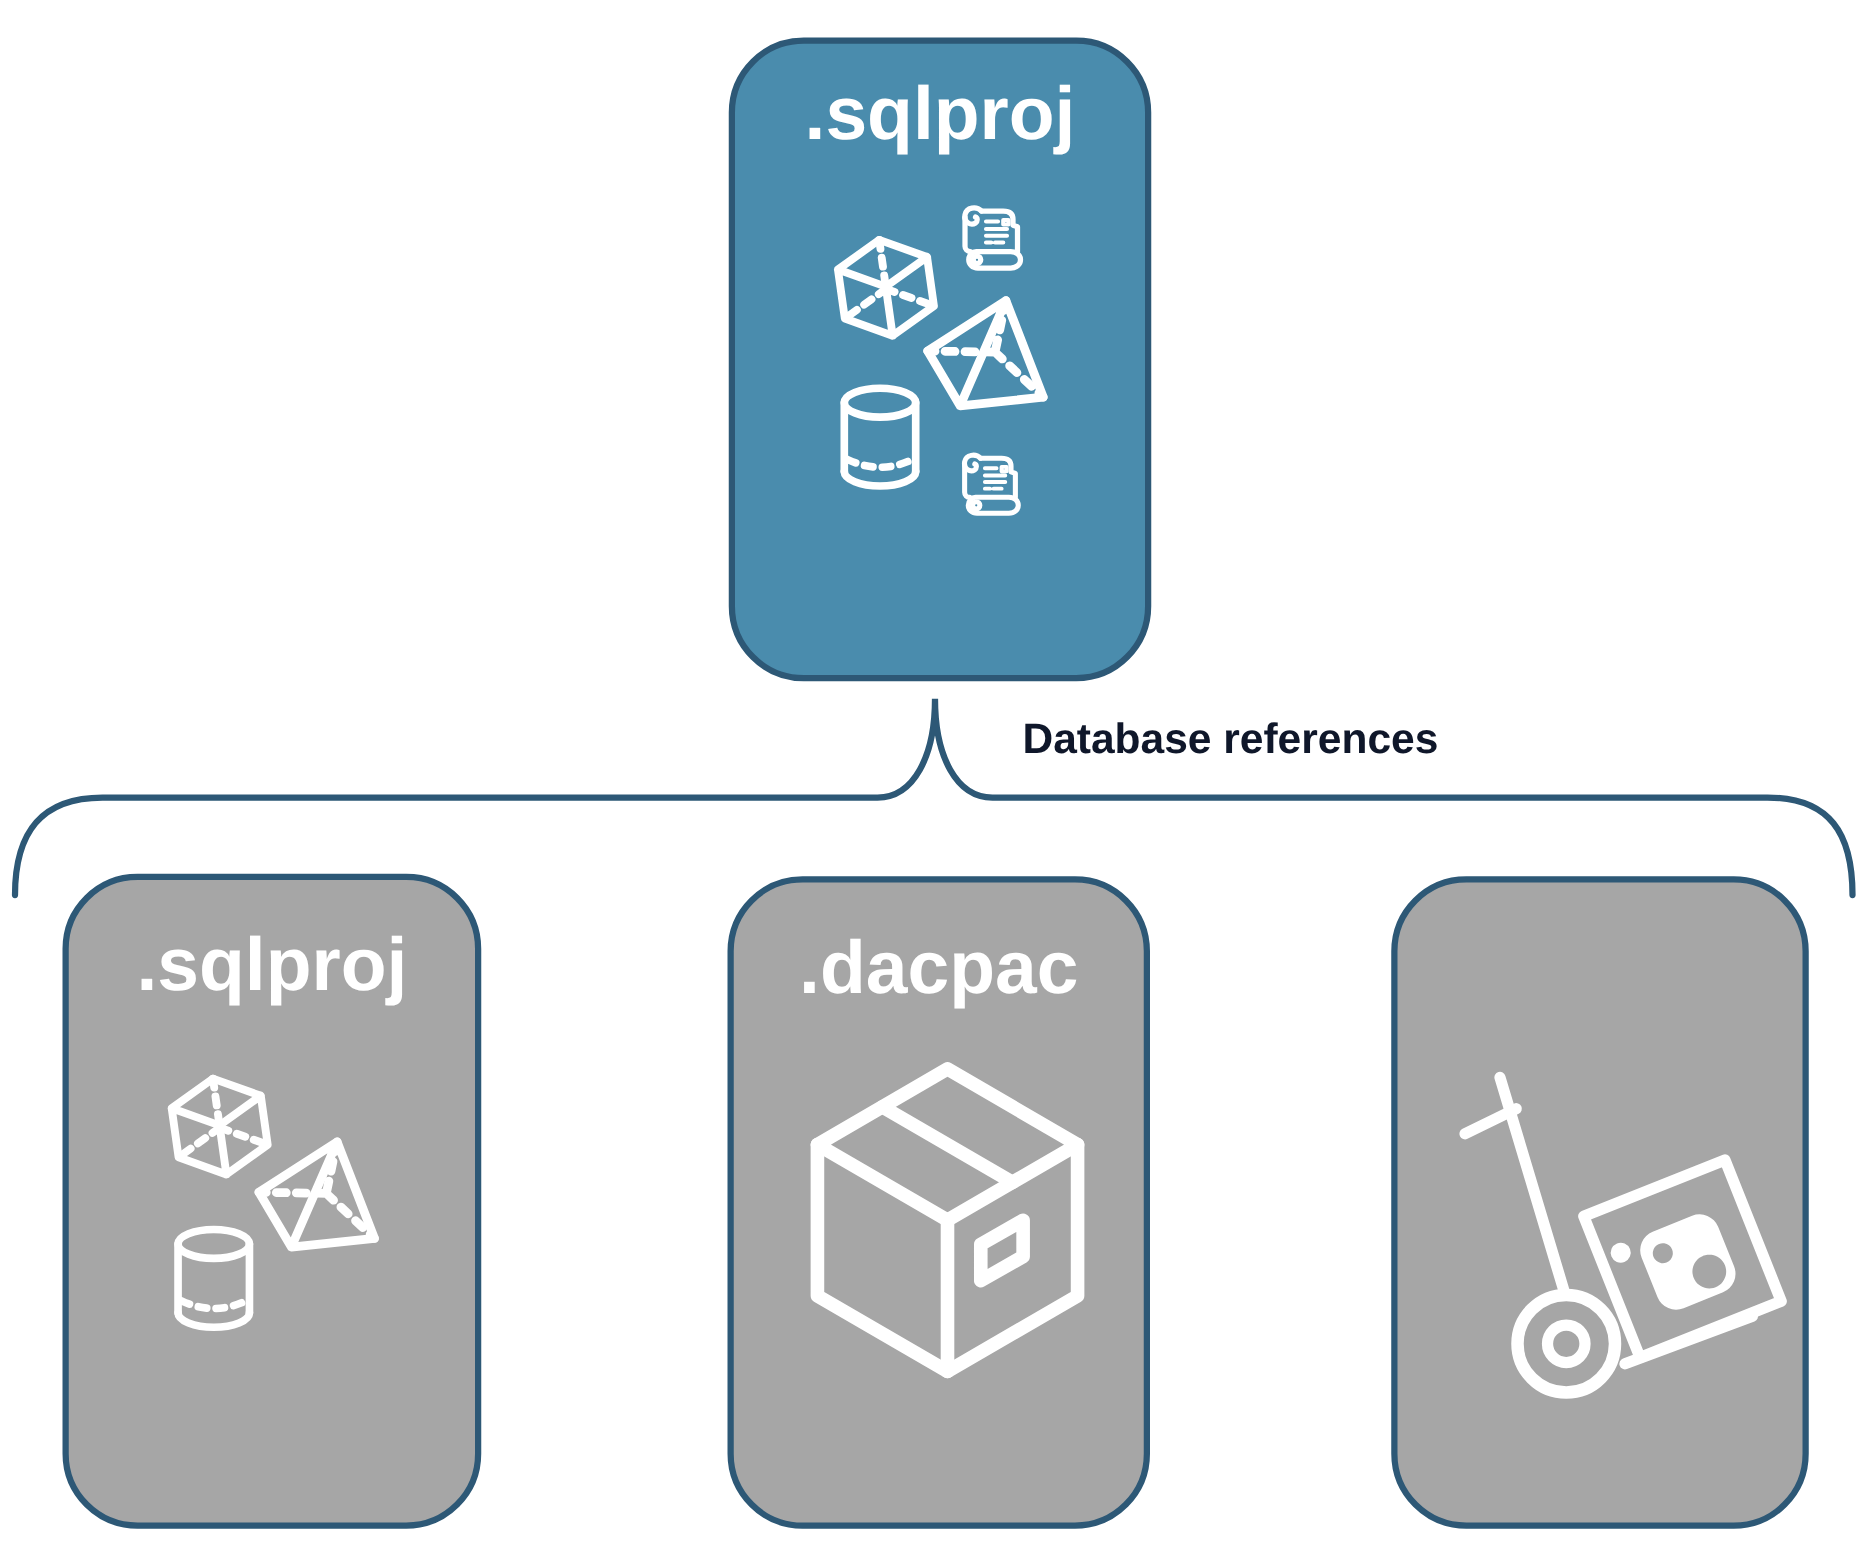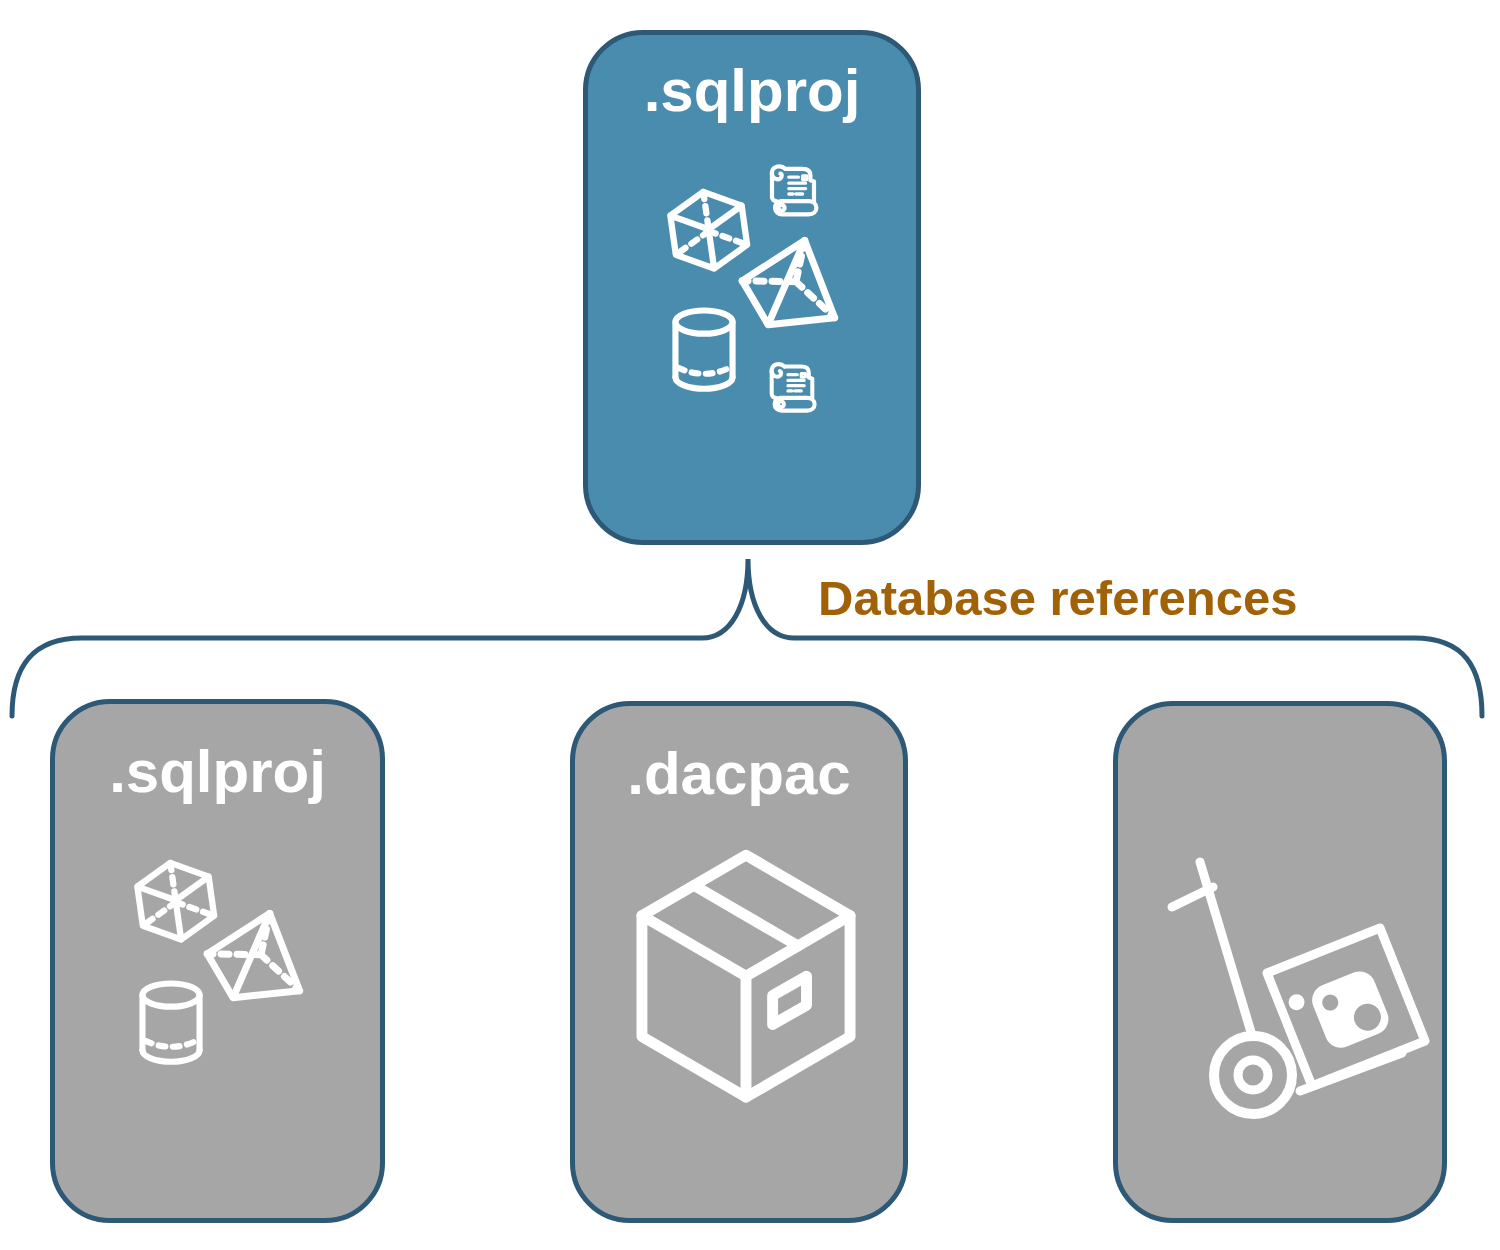--- a/index.html
+++ b/index.html
@@ -6,32 +6,32 @@
   .canvas{
     position:relative;width:1500px;height:1250px;background:#ffffff;overflow:hidden;
     font-family:"Liberation Sans",sans-serif;
   }
   .node{
     position:absolute;border:5px solid #2d5876;border-radius:60px;box-sizing:content-box;
   }
   .node-root{left:583px;top:30px;width:328px;height:505px;background:#4a8cad;}
   .node-child{background:#a6a6a6;}
   .node-sqlproj2{left:50px;top:699px;width:325px;height:514px;}
-  .node-dacpac{left:570px;top:701px;width:328px;height:512px;}
+  .node-dacpac{left:582px;top:701px;width:328px;height:512px;}
   .node-nupkg{left:1113px;top:701px;width:324px;height:512px;}
   .node-label{
     display:block;text-align:center;color:#ffffff;font-weight:700;font-size:60px;
     line-height:1;letter-spacing:0px;
   }
   .node-root .node-label{margin-top:26px;}
   .node-child .node-label{margin-top:38px;}
   .icon{position:absolute;}
   .brace{position:absolute;left:0;top:545px;}
   .brace-label{
-    position:absolute;left:818px;top:574px;color:#a16207;font-weight:700;font-size:49px;
+    position:absolute;left:818px;top:574px;color:#0f172a;font-weight:700;font-size:34px;
     line-height:1;white-space:nowrap;
   }
   svg .wht{stroke:#ffffff;fill:none;stroke-linecap:round;stroke-linejoin:round;}
 </style>
 </head>
 <body>
 
 <div class="canvas">
 
   <div class="node node-root">

